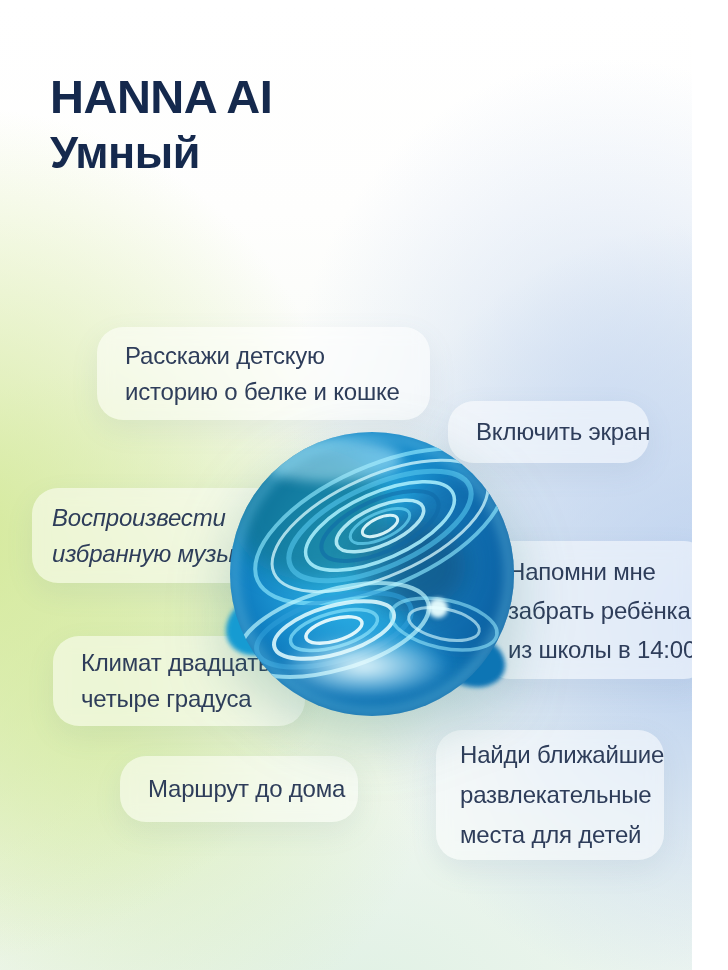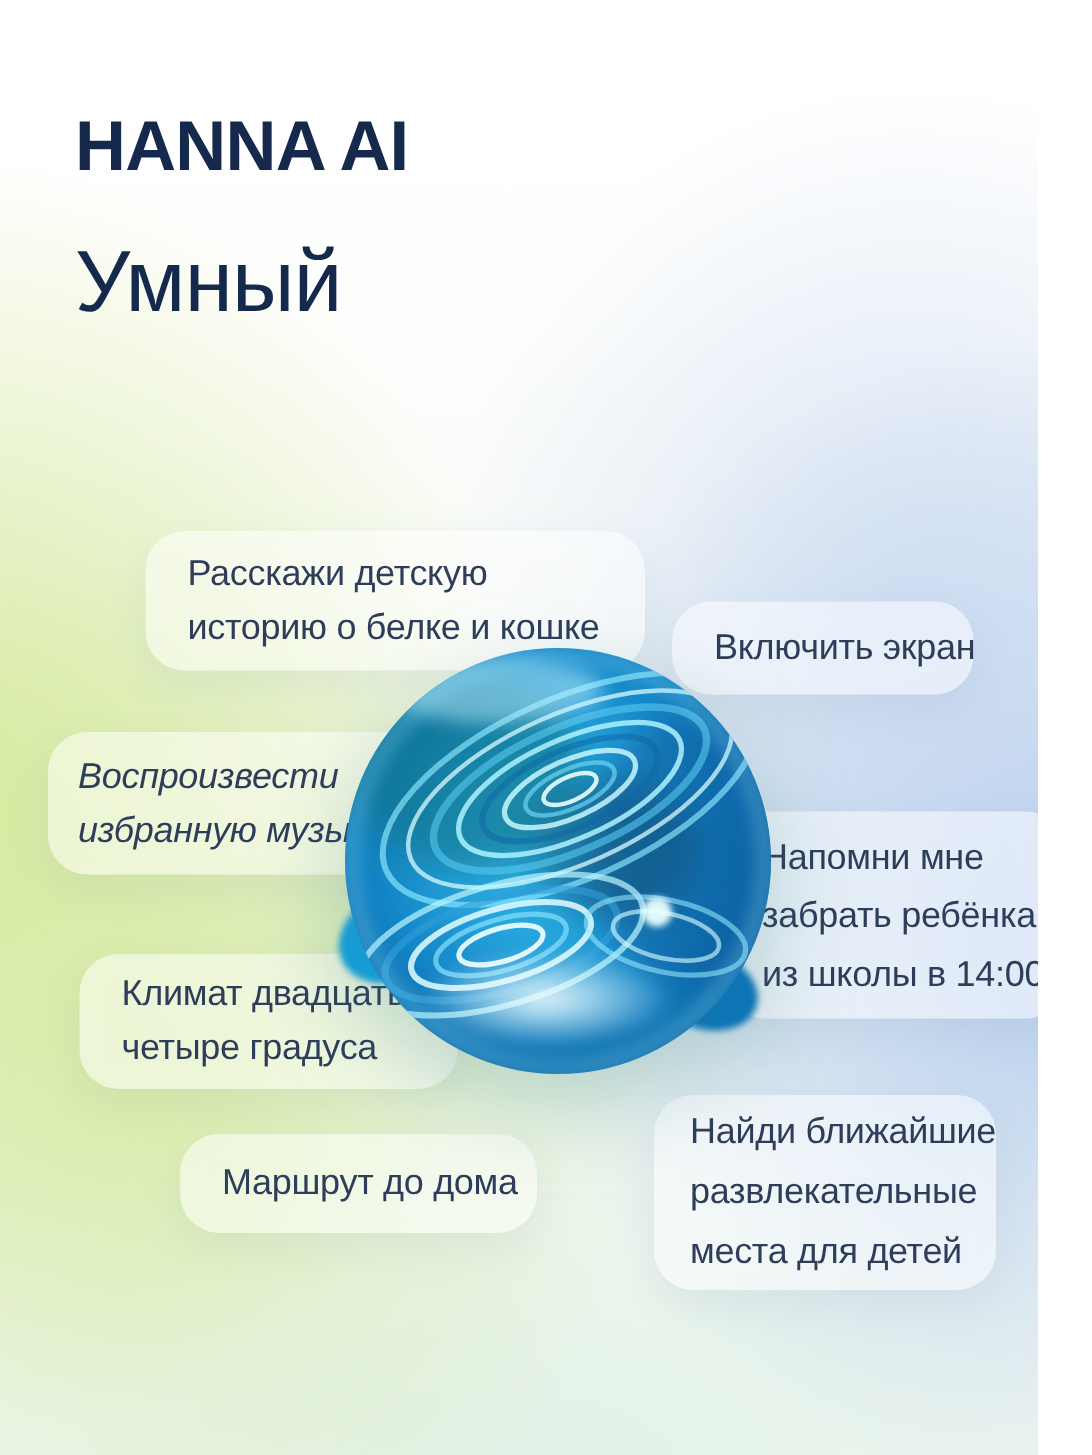--- a/index.html
+++ b/index.html
@@ -15,34 +15,34 @@
     background:
       radial-gradient(46% 36% at 88% 42%, rgba(199,216,241,0.70), rgba(199,216,241,0) 100%),
       radial-gradient(52% 40% at 102% 63%, rgba(178,202,238,0.95), rgba(178,202,238,0) 100%),
       radial-gradient(58% 44% at -6% 55%, rgba(210,232,148,0.90), rgba(210,232,148,0) 100%),
       radial-gradient(48% 36% at 16% 74%, rgba(213,236,166,0.75), rgba(213,236,166,0) 100%),
       radial-gradient(62% 26% at 52% 102%, rgba(222,240,226,0.85), rgba(222,240,226,0) 100%),
       linear-gradient(180deg,#ffffff 0%,#fefefd 22%,#f5f9f3 58%,#f1f7f3 100%);
   }
   .header{position:absolute;left:50px;top:70px;color:var(--title-color);}
   .brand{font-size:47px;font-weight:700;letter-spacing:-0.5px;line-height:54px;}
-  .sub-line{font-size:58px;font-weight:400;letter-spacing:-0.5px;line-height:57px;margin-top:35px;}
+  .sub-line{font-size:45px;font-weight:700;letter-spacing:-0.5px;line-height:57px;}
   .bubble{
     position:absolute;display:flex;flex-direction:column;justify-content:center;
     background:var(--bubble-bg);
     border-radius:26px;
     padding:0 28px;
     color:var(--bubble-text);
     font-size:24px;line-height:36px;font-weight:400;letter-spacing:-0.2px;
     box-shadow:0 10px 28px rgba(96,128,160,0.10);
     backdrop-filter:blur(8px) saturate(1.05);
     white-space:nowrap;
     z-index:2;
   }
-  .b-story   {left:97px;  top:354px; width:333px; height:93px;}
+  .b-story   {left:97px;  top:327px; width:333px; height:93px;}
   .b-screen  {left:448px; top:401px; width:201px; height:62px;}
   .b-music   {left:32px;  top:488px; width:258px; height:95px; padding:0 20px;font-style:italic;}
   .b-reminder{left:484px; top:541px; width:226px; height:138px; padding:0 24px; line-height:39px;}
   .b-climate {left:53px;  top:636px; width:252px; height:90px;}
   .b-route   {left:120px; top:756px; width:238px; height:66px;}
   .b-places  {left:436px; top:730px; width:228px; height:130px; padding:0 24px; line-height:40px;}
   .orb{
     position:absolute;left:212px;top:418px;width:320px;height:320px;z-index:3;
     filter:drop-shadow(0 22px 30px rgba(40,120,110,0.28));
   }

